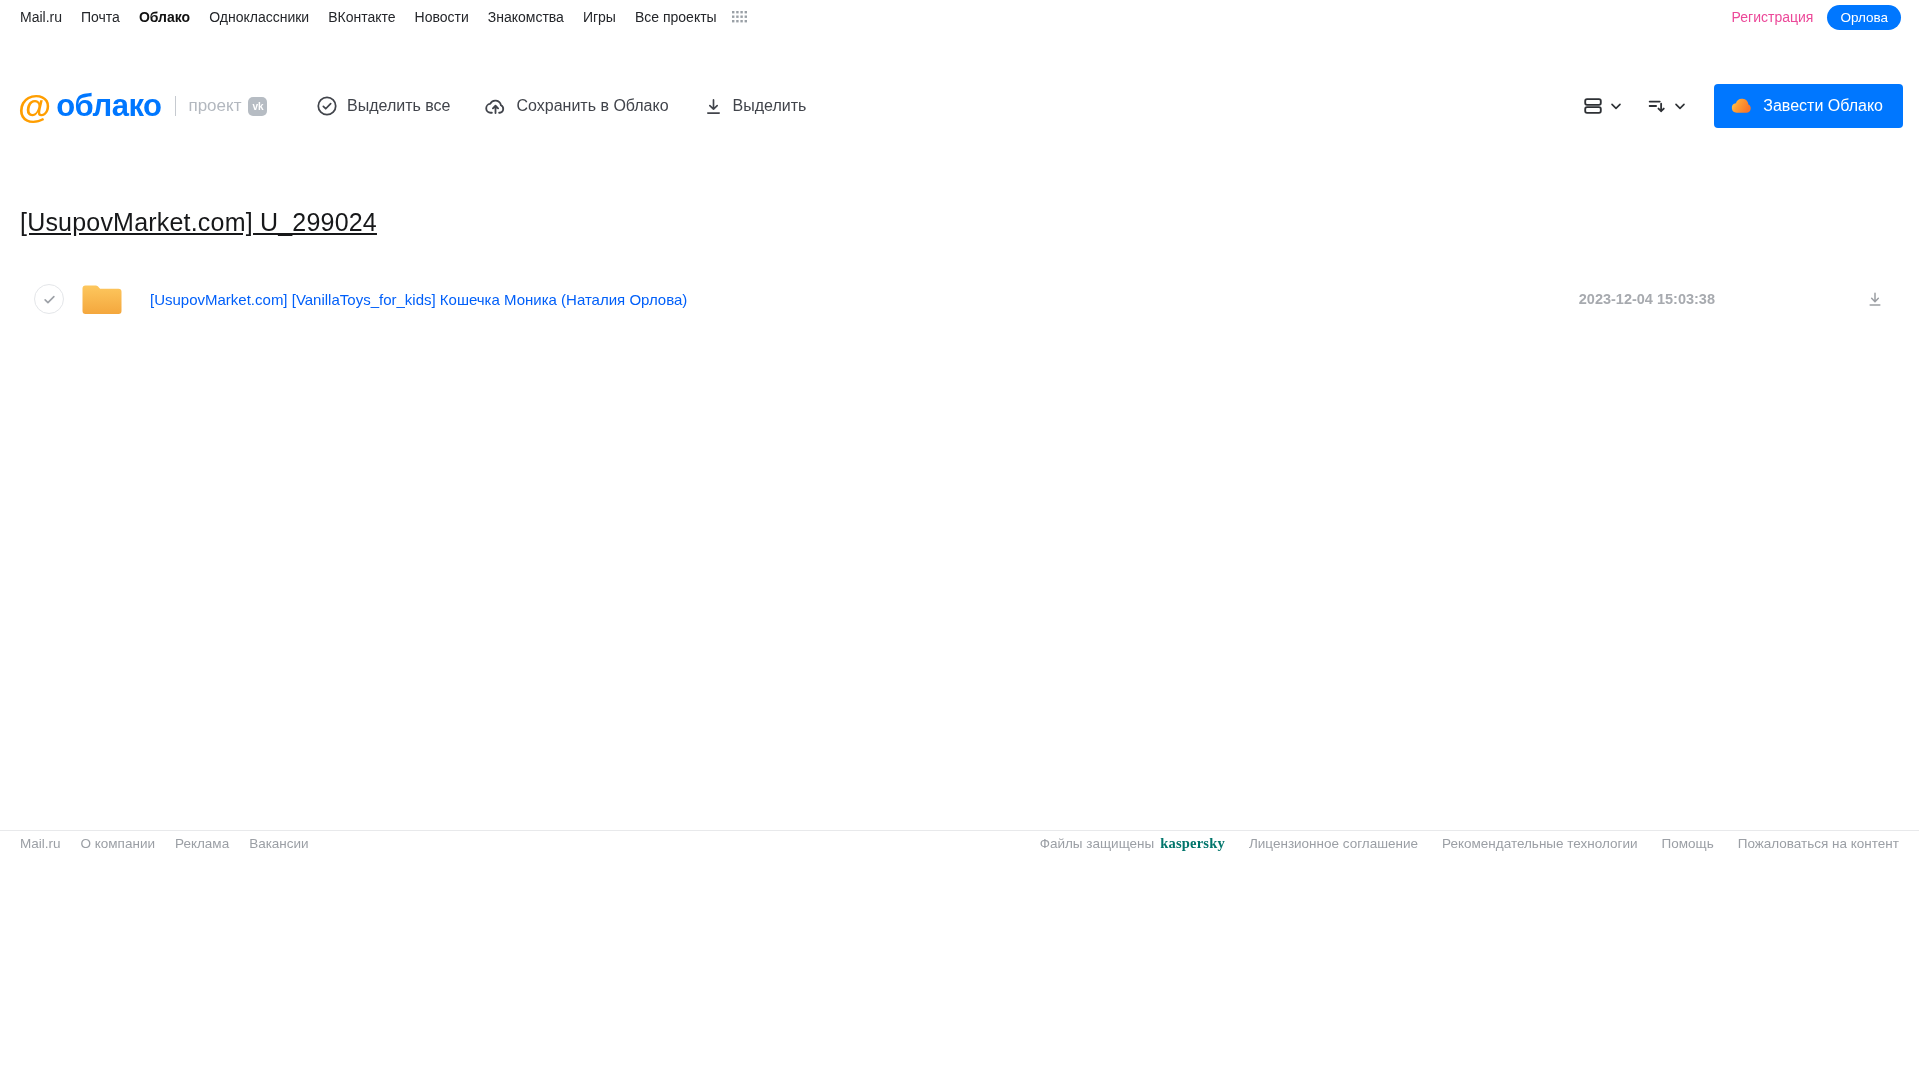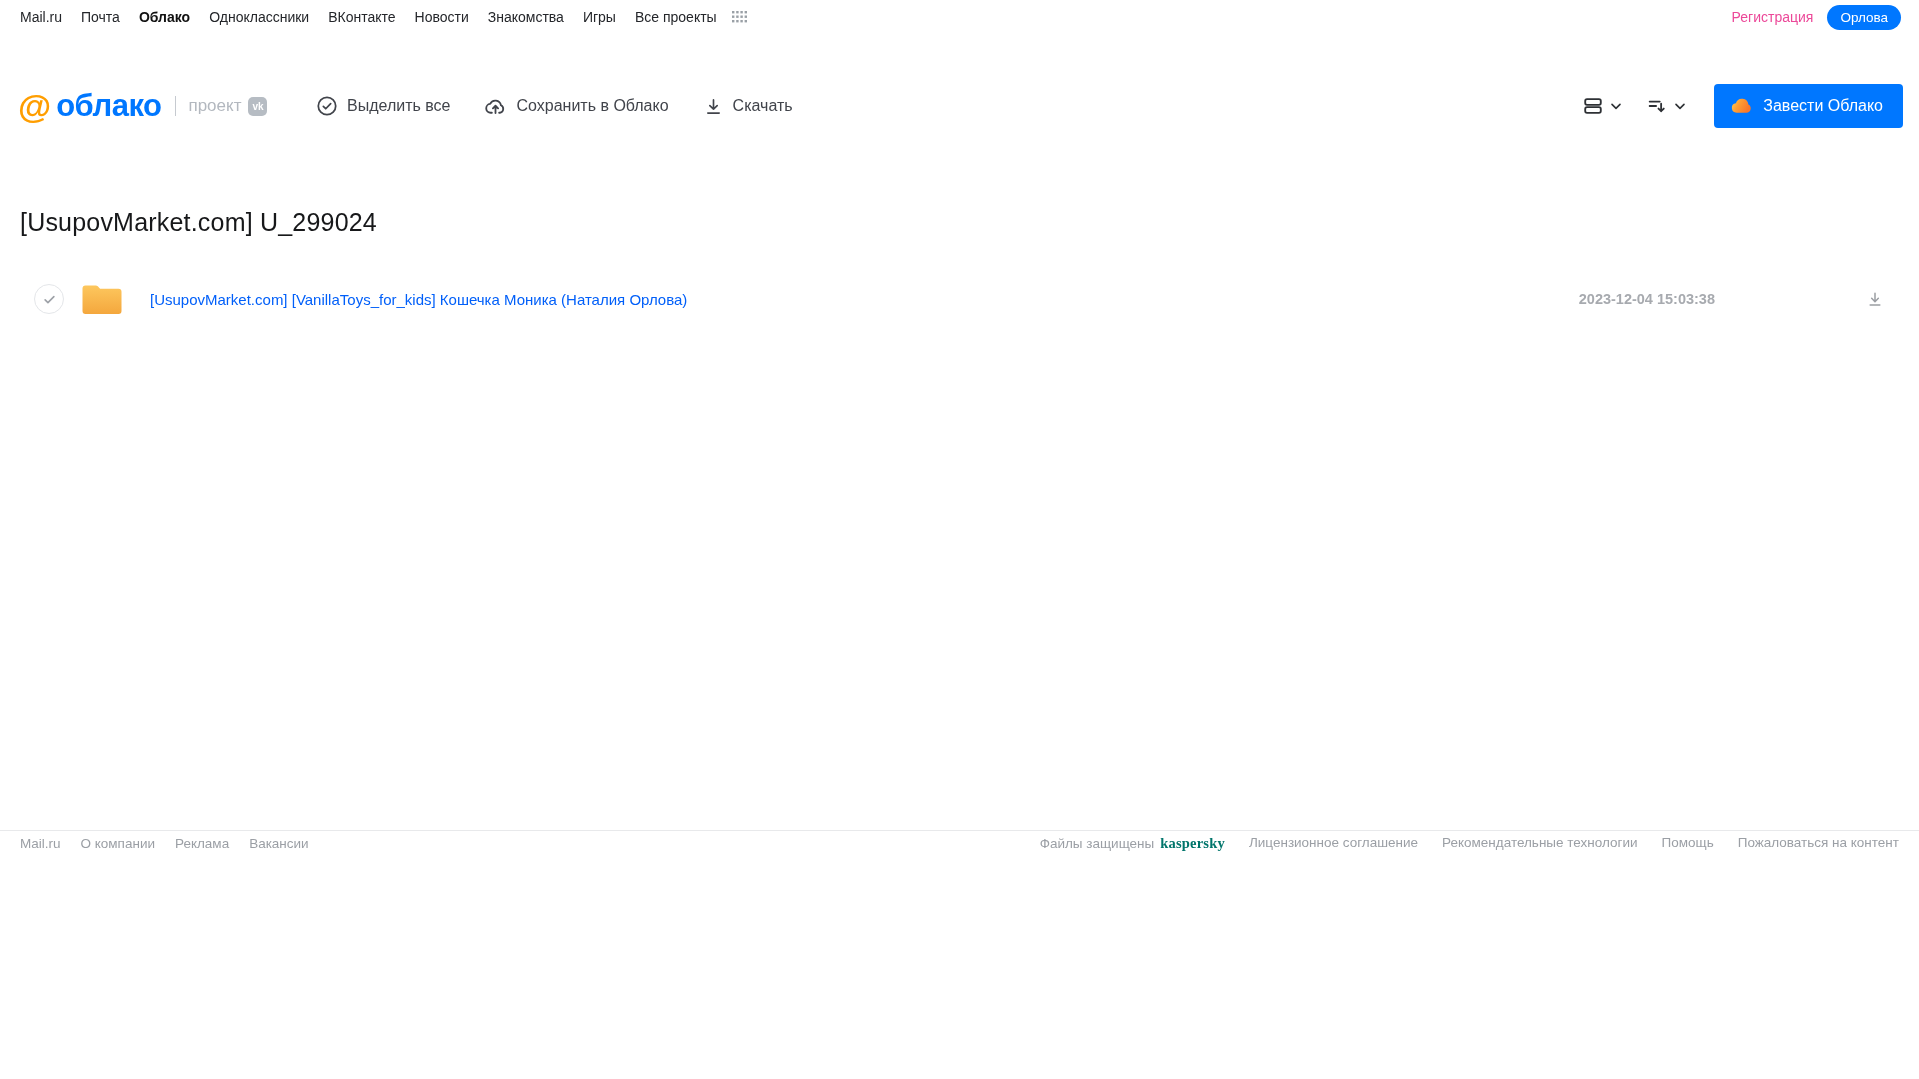--- a/index.html
+++ b/index.html
@@ -49,41 +49,41 @@
   .icon-group { display:flex; align-items:center; gap:4px; cursor:pointer; }
   .get-cloud-btn {
     display:flex; align-items:center; gap:9px;
     background:#0077ff; color:#fff; border:none; border-radius:4px;
     height:44px; padding:0 20px 0 14px; font-size:16px; cursor:pointer;
     font-family:"Liberation Sans", sans-serif; margin-left:4px;
   }
 
   
   main { flex:1; }
-  .page-title { font-size:25px; font-weight:400; color:#17181a; margin:30px 0 0 20px; letter-spacing:0.2px; }
+  .page-title { font-size:25px; font-weight:400; color:#17181a; margin:30px 0 0 20px; letter-spacing:0.2px;text-decoration:underline; }
   .file-list { margin-top:36px; }
   .file-row { display:flex; align-items:center; height:52px; padding:0 34px 0 34px; cursor:pointer; }
   .row-check {
     width:30px; height:30px; border-radius:50%; border:1.5px solid #e4e6e9;
     background:#fff; display:flex; align-items:center; justify-content:center; flex:none;
   }
   .folder-icon { margin:0 26px 0 16px; flex:none; display:flex; }
   .file-link { color:#005ff9; font-size:15px; text-decoration:none; }
   .row-right { margin-left:auto; display:flex; align-items:center; }
   .file-date { color:#a7aaaf; font-size:14.5px; margin-right:150px;font-weight:bold; }
   .row-dl { display:flex; cursor:pointer; }
 
   
   footer {
     height:25px; border-top:1px solid #e8e9eb; display:flex; align-items:center;
     padding:0 20px; font-size:13.5px; color:#9b9fa5;
   }
   footer a { color:#9b9fa5; text-decoration:none; cursor:pointer; }
   .footer-left { display:flex; gap:20px; }
-  .footer-right { margin-left:auto; display:flex; gap:24px; }
+  .footer-right { margin-left:auto; display:flex; align-items:center; gap:24px; }
   .kasp-unit { display:flex; align-items:center; gap:6px; }
   .kasp-logo { color:#00756b; font-weight:bold; font-size:14.5px; letter-spacing:0.2px;font-family:Liberation Serif, serif; }
 </style>
 </head>
 <body>
 
 <div class="page">
 
   <nav class="topnav">
     <div class="topnav-left">
@@ -148,21 +148,21 @@
           </svg>
         </span>
         <span>Сохранить в Облако</span>
       </button>
       <button class="tool-btn">
         <span style="display:flex;">
           <svg width="21" height="21" viewBox="0 0 24 24" fill="none" stroke="#41444b" stroke-width="1.9" stroke-linecap="round" stroke-linejoin="round">
             <path d="M12 4.5v10.5M7.8 10.9l4.2 4.2 4.2-4.2M5.5 19.5h13"></path>
           </svg>
         </span>
-        <span>Скачать</span>
+        <span>Выделить</span>
       </button>
     </div>
 
     <div class="header-right">
       <span class="icon-group">
         <span style="display:flex;">
           <svg width="22" height="22" viewBox="0 0 24 24" fill="none" stroke="#2e3135" stroke-width="2" stroke-linejoin="round">
             <rect x="3.5" y="4.5" width="17" height="6.2" rx="2"></rect>
             <rect x="3.5" y="13.3" width="17" height="6.2" rx="2"></rect>
           </svg>

